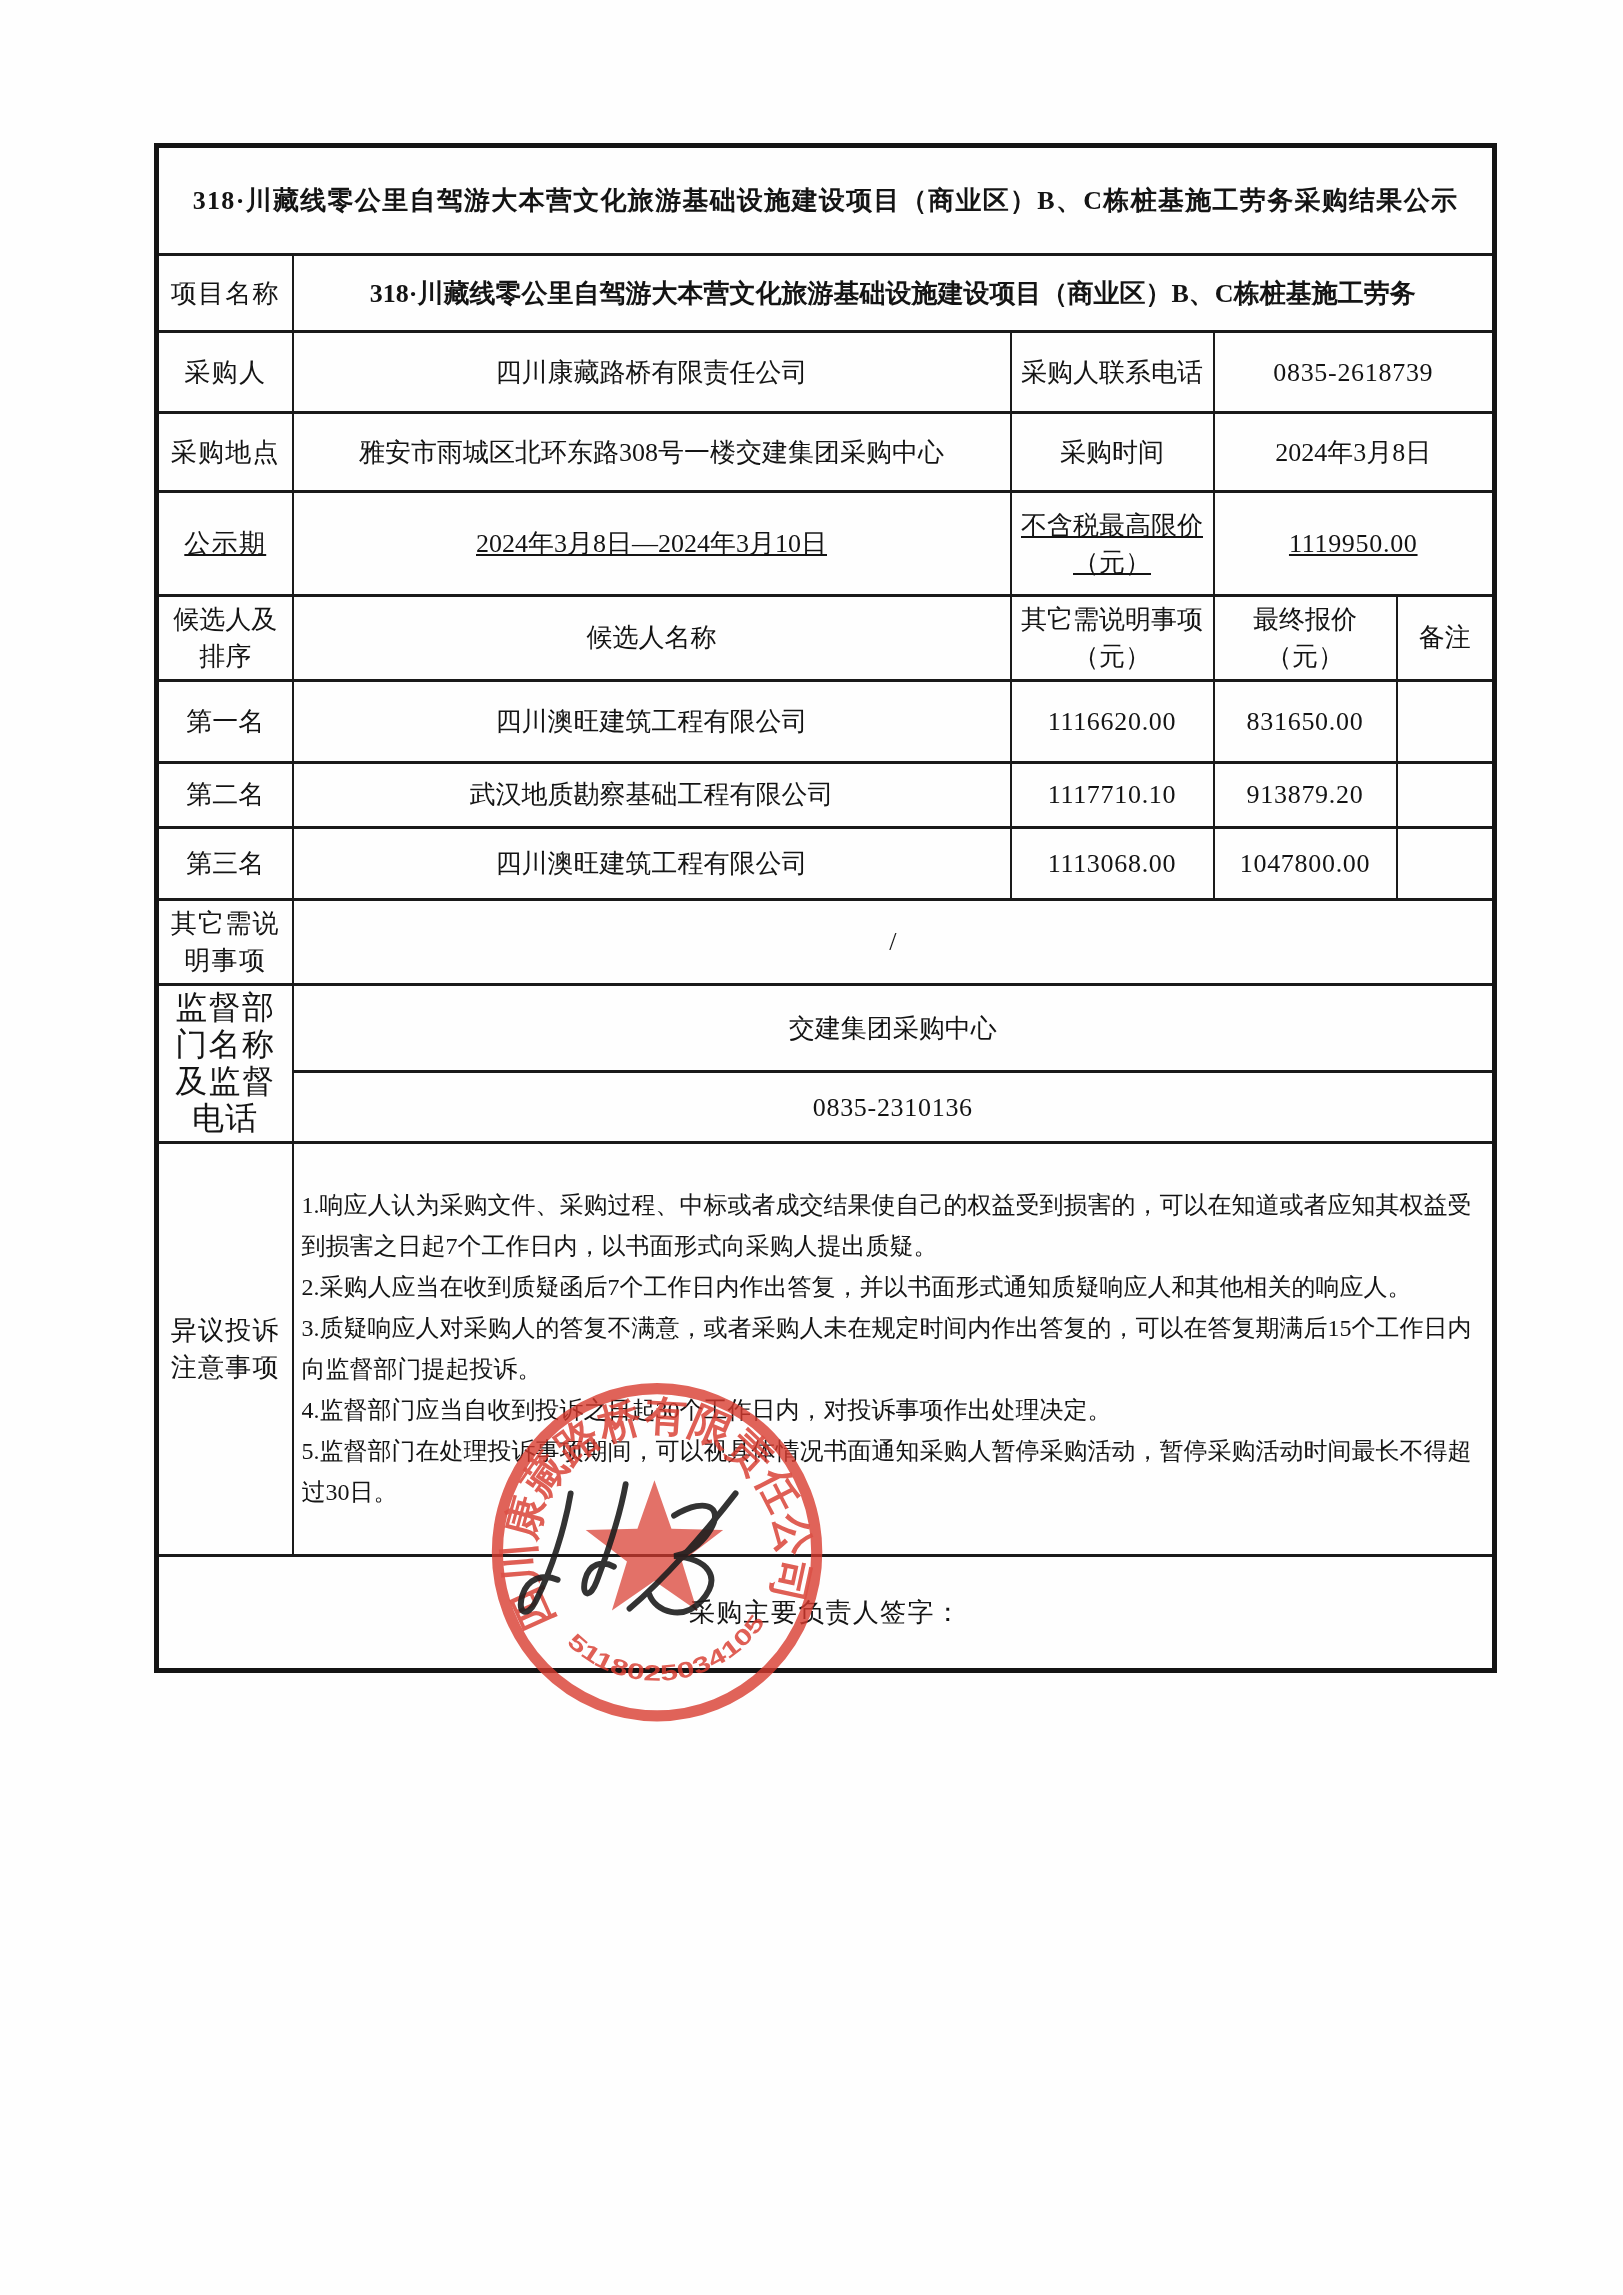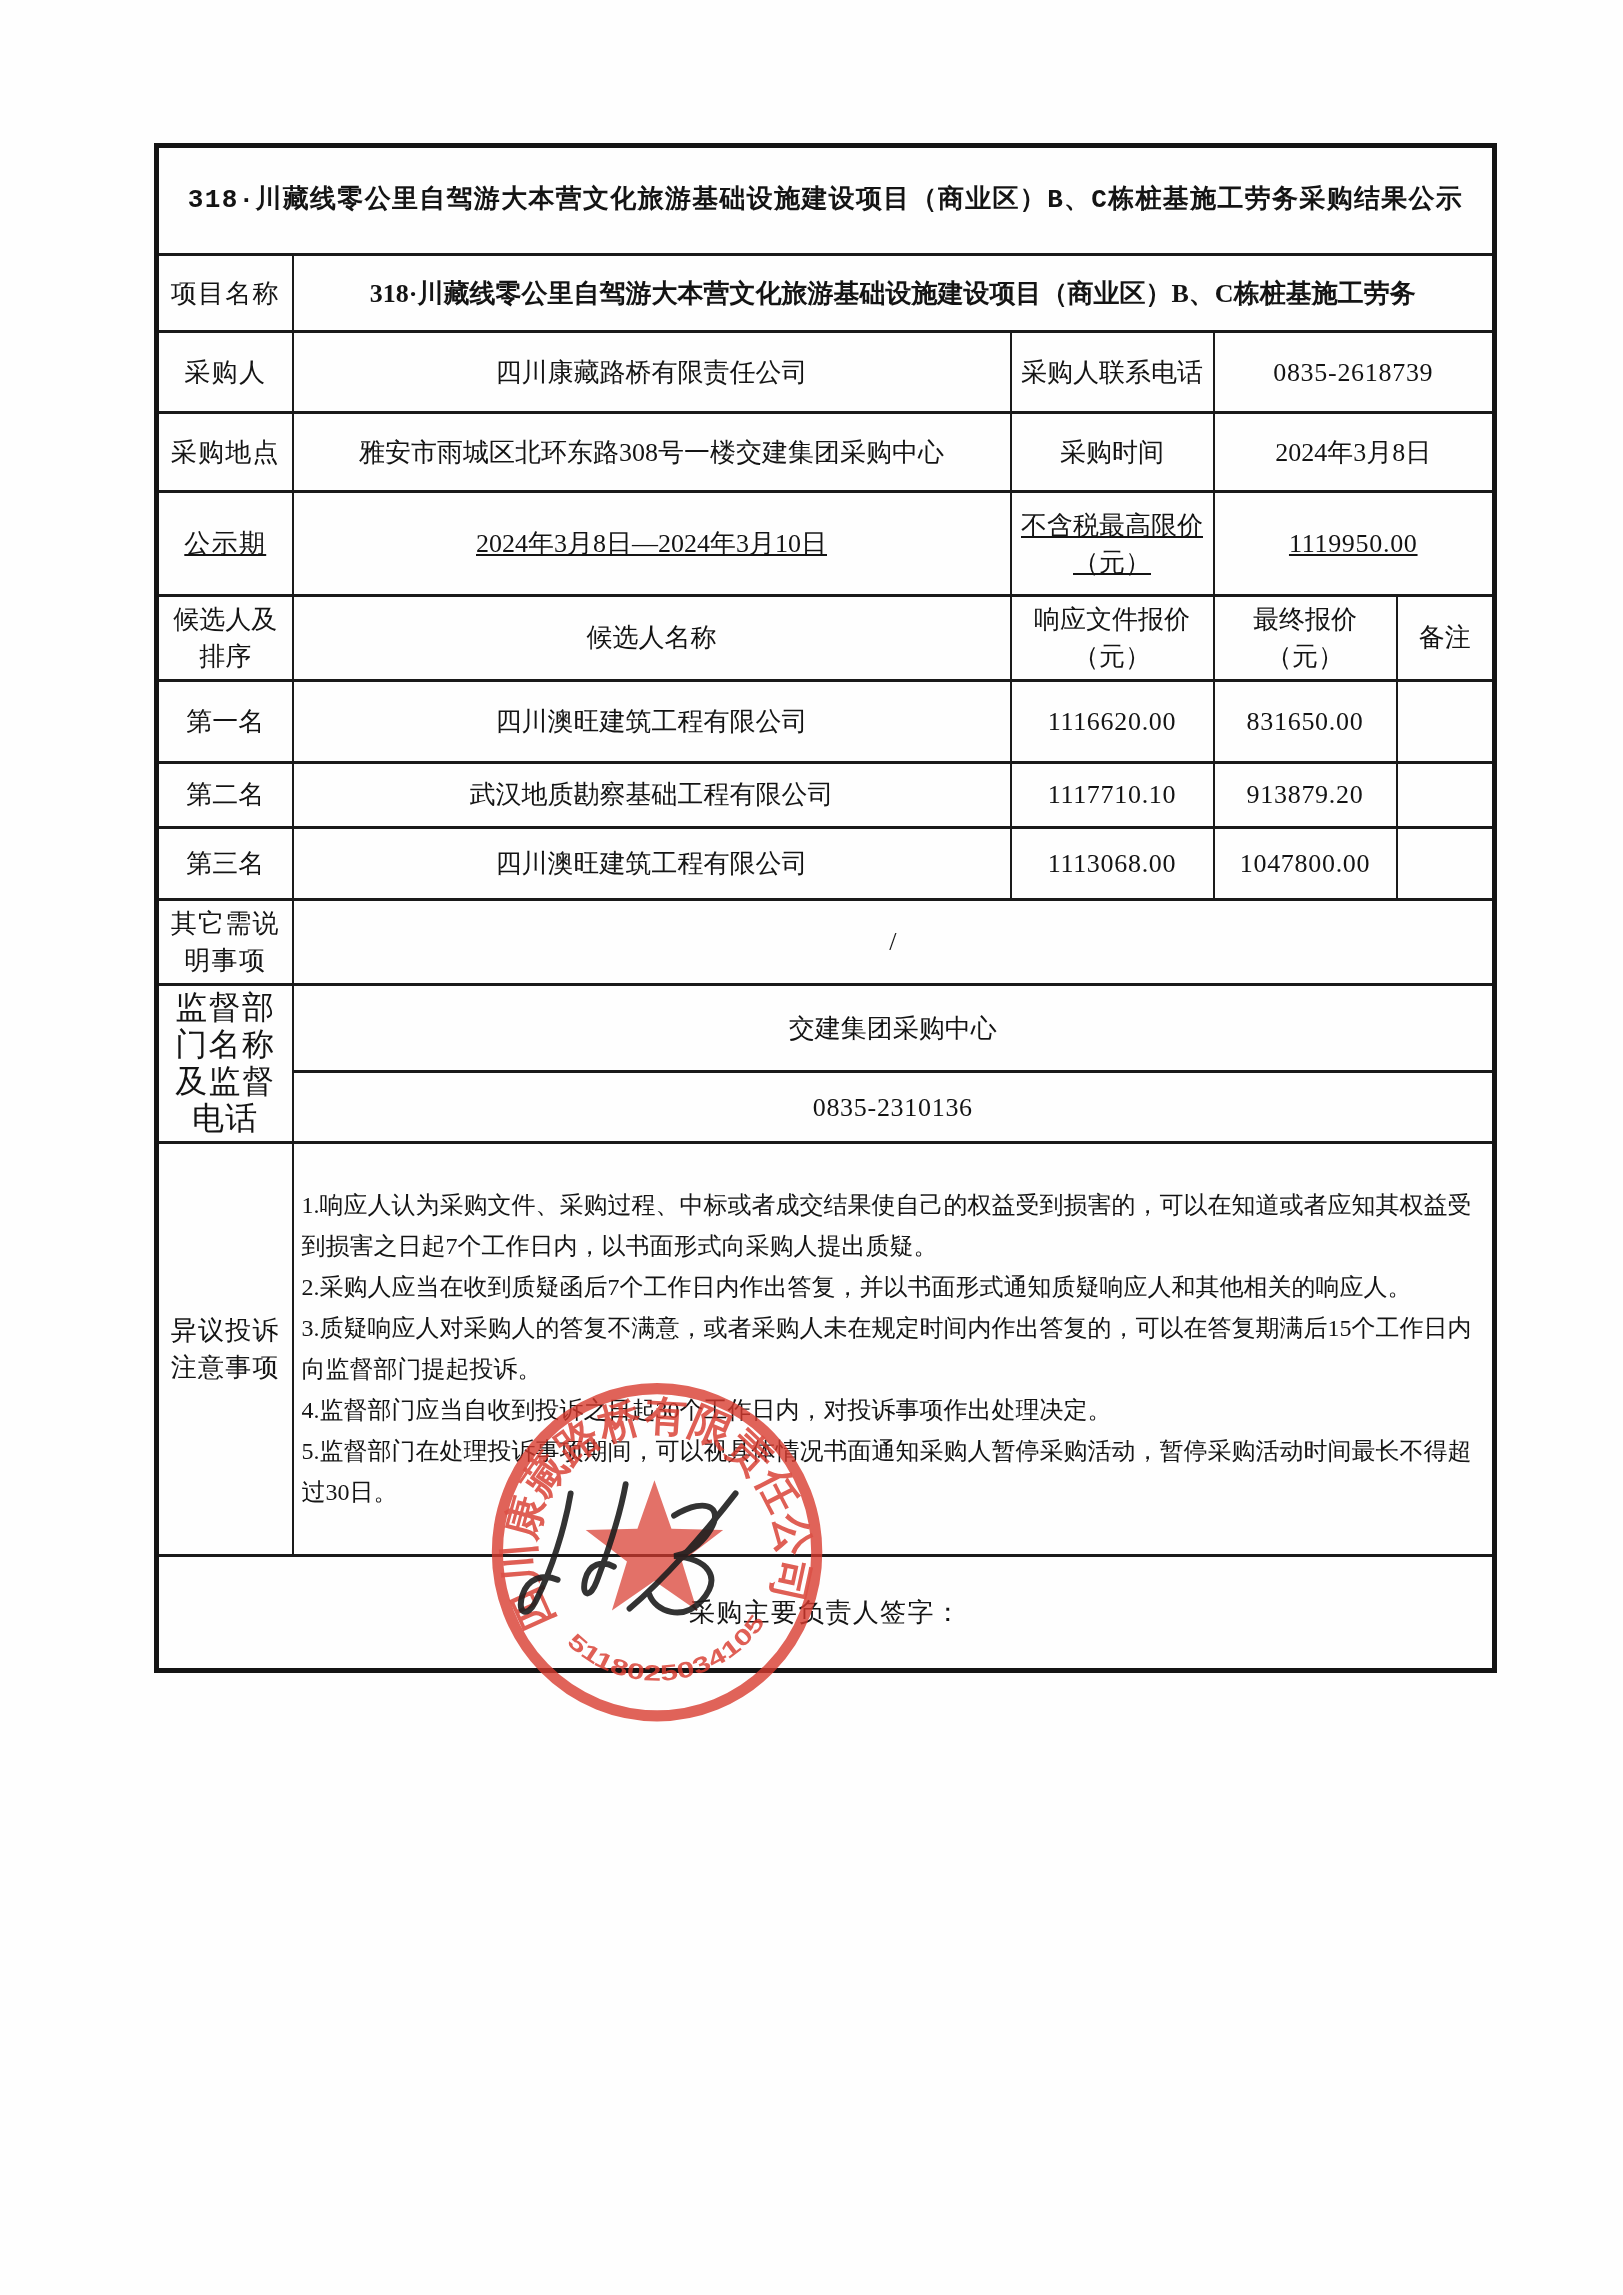--- a/index.html
+++ b/index.html
@@ -23,21 +23,21 @@
     border:2.6px solid #1a1a1a;
     border-top-width:3.9px; border-bottom-width:3.9px;
     vertical-align:middle;
     text-align:center;
     font-size:26px;
     line-height:37px;
     padding:3.9px 7.9px;
     overflow:hidden;
   }
   td.title-cell {
-    font-family:Liberation Mono, monospace;
+    font-family:Liberation Serif, serif;
     font-weight:700;
     font-size:37px;
     line-height:53px;
     letter-spacing:1.3px;
     padding:2.6px 17px;
   }
   td.proj-val { font-weight:700; font-size:27.5px; line-height:38px; }
   td.lbl { font-size:27.5px; letter-spacing:1.3px; padding:3.9px 6.5px; }
   td.num { font-size:27.5px; letter-spacing:0.7px; }
   td.clauses {
@@ -118,21 +118,21 @@
     <tr class="rh-pub">
       <td class="lbl">公示期</td>
       <td>2024年3月8日—2024年3月10日</td>
       <td>不含税最高限价（元）</td>
       <td colspan="2" class="num">1119950.00</td>
     </tr>
 
     <tr class="rh-chead">
       <td>候选人及排序</td>
       <td>候选人名称</td>
-      <td>响应文件报价（元）</td>
+      <td>其它需说明事项（元）</td>
       <td>最终报价（元）</td>
       <td>备注</td>
     </tr>
 
     <tr class="rh-c1">
       <td>第一名</td>
       <td>四川澳旺建筑工程有限公司</td>
       <td class="num">1116620.00</td>
       <td class="num">831650.00</td>
       <td></td>

